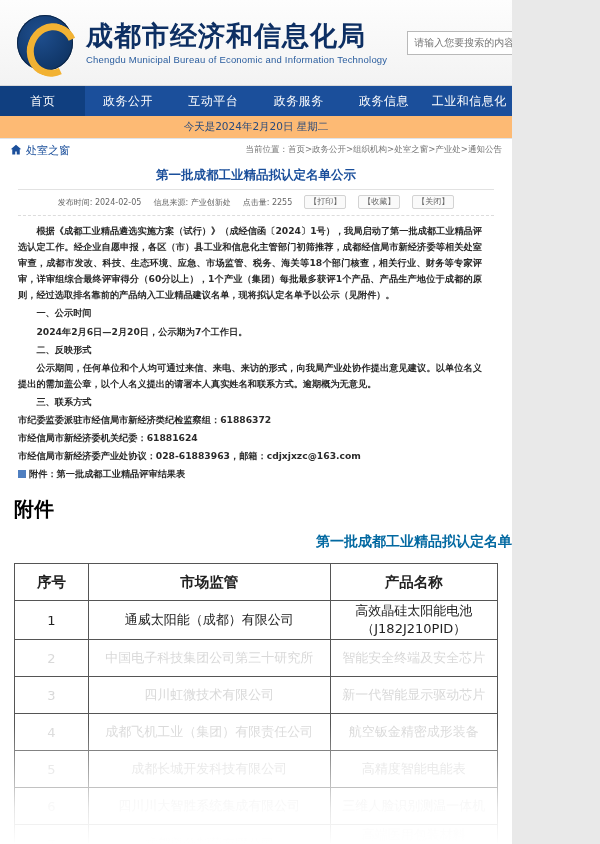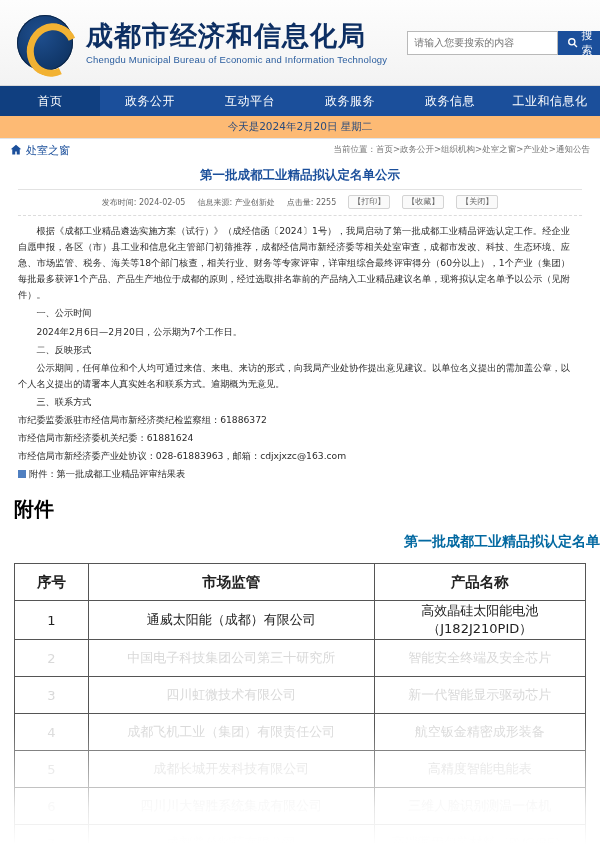--- a/index.html
+++ b/index.html
@@ -8,21 +8,21 @@
     background: #e9e9e9;
   }
   body {
     width: 600px;
     height: 844px;
     font-family: "Liberation Sans", sans-serif;
     color: #222;
     overflow: hidden;
   }
   .page {
-    width: 600px;
+    width: 512px;
     height: 844px;
     background: #ffffff;
     position: relative;
     overflow: hidden;
   }
 
   
   .site-header {
     height: 86px;
     background: linear-gradient(to bottom, #fdfdfd 0%, #f3f3f3 100%);
@@ -214,21 +214,21 @@
     cursor: pointer;
   }
   .art-body {
     padding-top: 7px;
     font-size: 9.2px;
     line-height: 1.75;
     color: #2a2a2a;
     font-family: "DejaVu Sans", "Liberation Sans", sans-serif;
     text-align: justify;
   }
-  .art-body p { margin: 0 12px 2px 0; }
+  .art-body p { margin: 0 12px 2px 0; font-weight: bold; }
   .art-body p.indent { text-indent: 2em; }
   .attach-line {
     margin-top: 4px;
     font-size: 9.2px;
   }
   .attach-line .clip {
     display: inline-block;
     width: 8px; height: 8px;
     background: #4f7fc0;
     margin-right: 3px;

